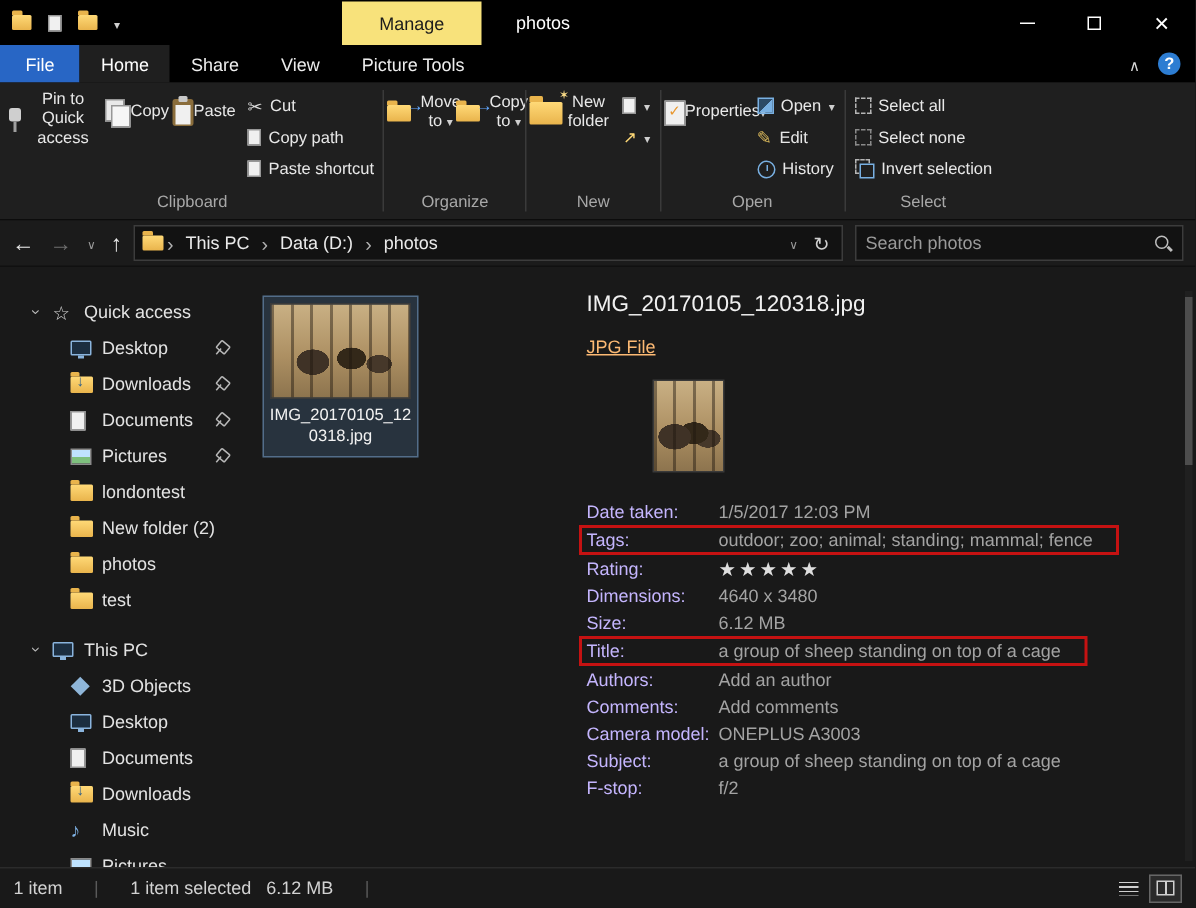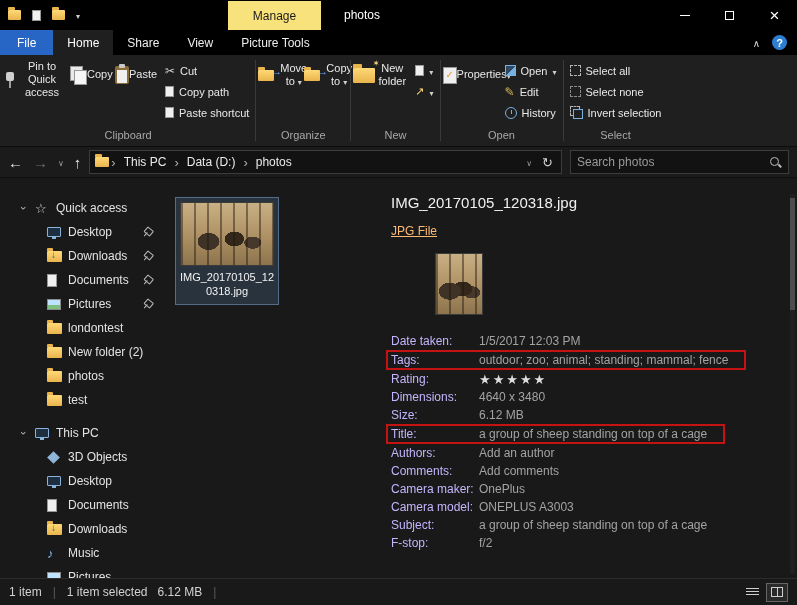--- a/index.html
+++ b/index.html
@@ -181,21 +181,21 @@
   .props { margin-top:17px; }
   .prop-row { display:flex; align-items:center; min-height:18px; }
   .prop-label { width:88px; flex-shrink:0; color:#c4b5fd; }
   .prop-value { color:#a3a3a3; white-space:nowrap; }
   .prop-row.f-highlighted { border:2px solid #c51212; width:fit-content;
     padding:0 16px 0 3px; margin-left:-5px; min-height:20px; }
   .prop-row.f-stars .prop-value { letter-spacing:2px; color:#dedede; font-size:13px; }
 
   
   .statusbar { position:absolute; left:0; right:0; bottom:0; height:27px; background:#191919;
-    border-top:1px solid #2b2b2b; display:flex; align-items:center; padding:0 9px; gap:11px; color:#d2d2d2; }
+    border-top:1px solid #2b2b2b; display:flex; align-items:center; padding:0 9px; gap:21px; color:#d2d2d2; }
   .sb-sep { color:#5a5a5a; }
   .sb-group { display:flex; gap:10px; }
   .sb-views { margin-left:auto; display:flex; gap:3px; }
   .sb-view { width:22px; height:19px; display:flex; align-items:center; justify-content:center; border:1px solid transparent; }
   .sb-view.active { border-color:#666; background:#2a2a2a; }
   .vd { width:13px; height:9px; background:repeating-linear-gradient(#cfcfcf 0 1px, rgba(0,0,0,0) 1px 3px); }
   .vt { width:12px; height:10px; border:1px solid #cfcfcf;
     background:linear-gradient(90deg, rgba(0,0,0,0) 0 5px, #cfcfcf 5px 6px, rgba(0,0,0,0) 6px); }
 </style>
 </head>
@@ -615,24 +615,20 @@
           <div class="prop-row">
             <span class="prop-label">Authors:</span>
             <span class="prop-value">Add an author</span>
           </div>
 
           <div class="prop-row">
             <span class="prop-label">Comments:</span>
             <span class="prop-value">Add comments</span>
           </div>
 
-          <div class="prop-row">
-            <span class="prop-label">Camera maker:</span>
-            <span class="prop-value">OnePlus</span>
-          </div>
 
           <div class="prop-row">
             <span class="prop-label">Camera model:</span>
             <span class="prop-value">ONEPLUS A3003</span>
           </div>
 
           <div class="prop-row">
             <span class="prop-label">Subject:</span>
             <span class="prop-value">a group of sheep standing on top of a cage</span>
           </div>

